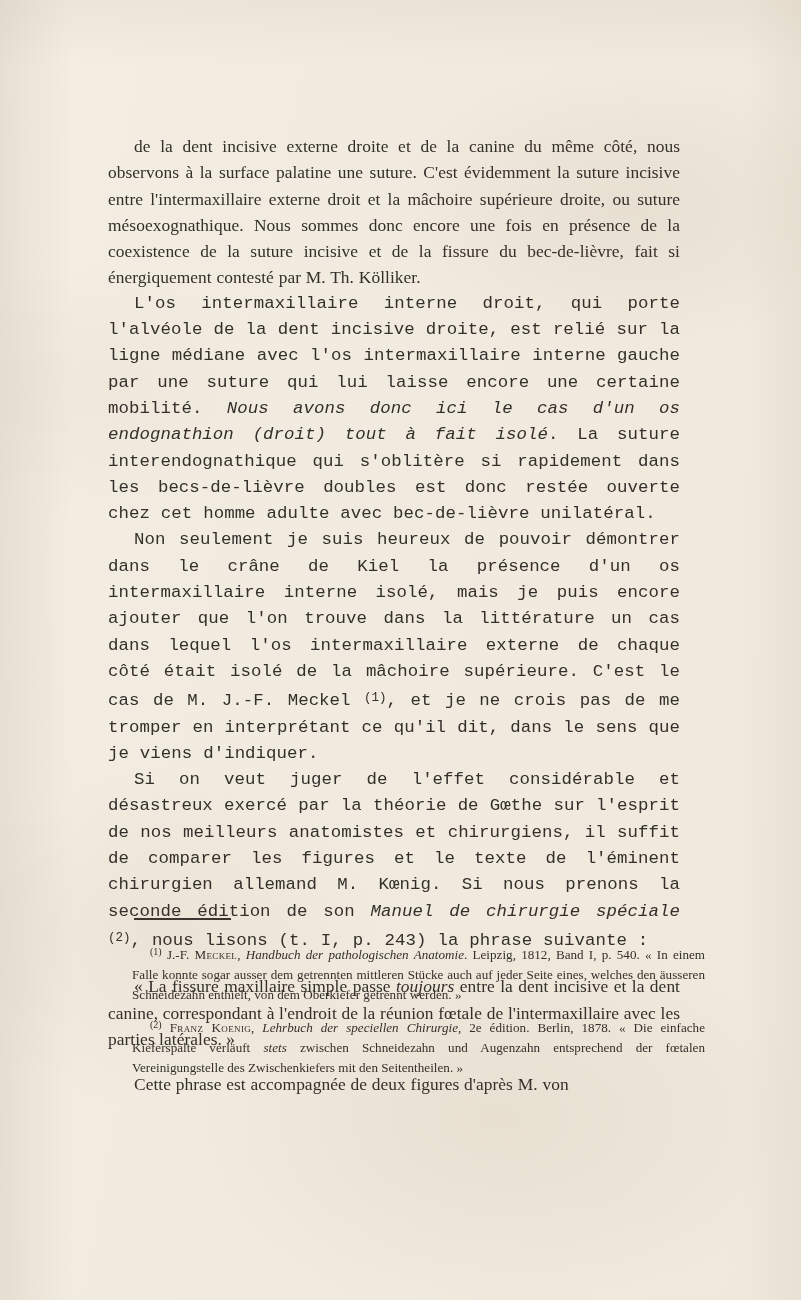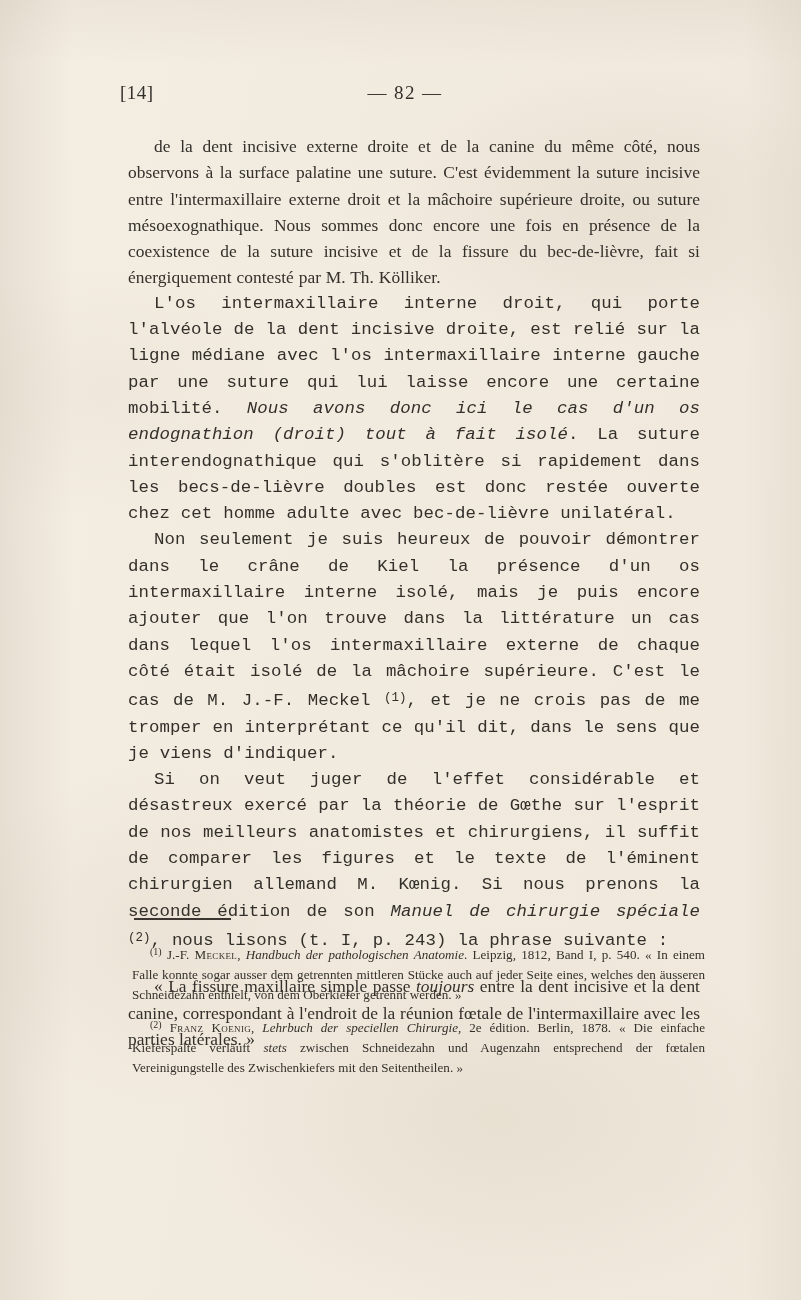--- a/index.html
+++ b/index.html
@@ -69,21 +69,21 @@
     right: 0;
     text-align: center;
     font-size: 19px;
     letter-spacing: 1.4px;
     white-space: nowrap;
   }
 
   
   .body-text {
     position: absolute;
-    left: 128px;
+    left: 108px;
     top: 133px;
     width: 572px;
   }
   .para {
     margin: 0;
     text-align: justify;
     text-justify: inter-word;
     font-size: 17.4px;
     line-height: 26.3px;
     text-indent: 26px;
@@ -145,31 +145,28 @@
   }
 </style>
 </head>
 <body>
 
 <div class="paper-texture"></div>
 <div class="edge-shade"></div>
 
 <div class="page">
 
-  <div class="running-head">
-    <span class="folio-bracket">[14]</span>
-    <span class="folio-center">— 82 —</span>
-  </div>
 
   <div class="body-text">
     <p class="para">de la dent incisive externe droite et de la canine du même côté, nous observons à la surface palatine une suture. C'est évidemment la suture incisive entre l'intermaxillaire externe droit et la mâchoire supérieure droite, ou suture mésoexognathique. Nous sommes donc encore une fois en présence de la coexistence de la suture incisive et de la fissure du bec-de-lièvre, fait si énergiquement contesté par M. Th. Kölliker.</p>
     <p class="para">L'os intermaxillaire interne droit, qui porte l'alvéole de la dent incisive droite, est relié sur la ligne médiane avec l'os intermaxillaire interne gauche par une suture qui lui laisse encore une certaine mobilité. <i>Nous avons donc ici le cas d'un os endognathion (droit) tout à fait isolé</i>. La suture interendognathique qui s'oblitère si rapidement dans les becs-de-lièvre doubles est donc restée ouverte chez cet homme adulte avec bec-de-lièvre unilatéral.</p>
     <p class="para">Non seulement je suis heureux de pouvoir démontrer dans le crâne de Kiel la présence d'un os intermaxillaire interne isolé, mais je puis encore ajouter que l'on trouve dans la littérature un cas dans lequel l'os intermaxillaire externe de chaque côté était isolé de la mâchoire supérieure. C'est le cas de M. J.-F. Meckel <sup class="fn-ref">(1)</sup>, et je ne crois pas de me tromper en interprétant ce qu'il dit, dans le sens que je viens d'indiquer.</p>
     <p class="para">Si on veut juger de l'effet considérable et désastreux exercé par la théorie de Gœthe sur l'esprit de nos meilleurs anatomistes et chirurgiens, il suffit de comparer les figures et le texte de l'éminent chirurgien allemand M. Kœnig. Si nous prenons la seconde édition de son <i>Manuel de chirurgie spéciale</i> <sup class="fn-ref">(2)</sup>, nous lisons (t. I, p. 243) la phrase suivante :</p>
     <p class="quote-block">« La fissure maxillaire simple passe <i>toujours</i> entre la dent incisive et la dent canine, correspondant à l'endroit de la réunion fœtale de l'intermaxillaire avec les parties latérales. »</p>
+    <p class="para after-quote">Cette phrase est accompagnée de deux figures d'après M. von</p>
   </div>
 
   <div class="footnotes">
     <div class="fn-rule"></div>
     <p class="fn"><sup class="fn-marker">(1)</sup> J.-F. <span class="sc">Meckel</span>, <i>Handbuch der pathologischen Anatomie</i>. Leipzig, 1812, Band I, p. 540. « In einem Falle konnte sogar ausser dem getrennten mittleren Stücke auch auf jeder Seite eines, welches den äusseren Schneidezahn enthielt, von dem Oberkiefer getrennt werden. »</p>
     <p class="fn"><sup class="fn-marker">(2)</sup> <span class="sc">Franz Koenig</span>, <i>Lehrbuch der speciellen Chirurgie,</i> 2e édition. Berlin, 1878. « Die einfache Kieferspalte verläuft <i>stets</i> zwischen Schneidezahn und Augenzahn entsprechend der fœtalen Vereinigungstelle des Zwischenkiefers mit den Seitentheilen. »</p>
   </div>
 
 </div>
 

